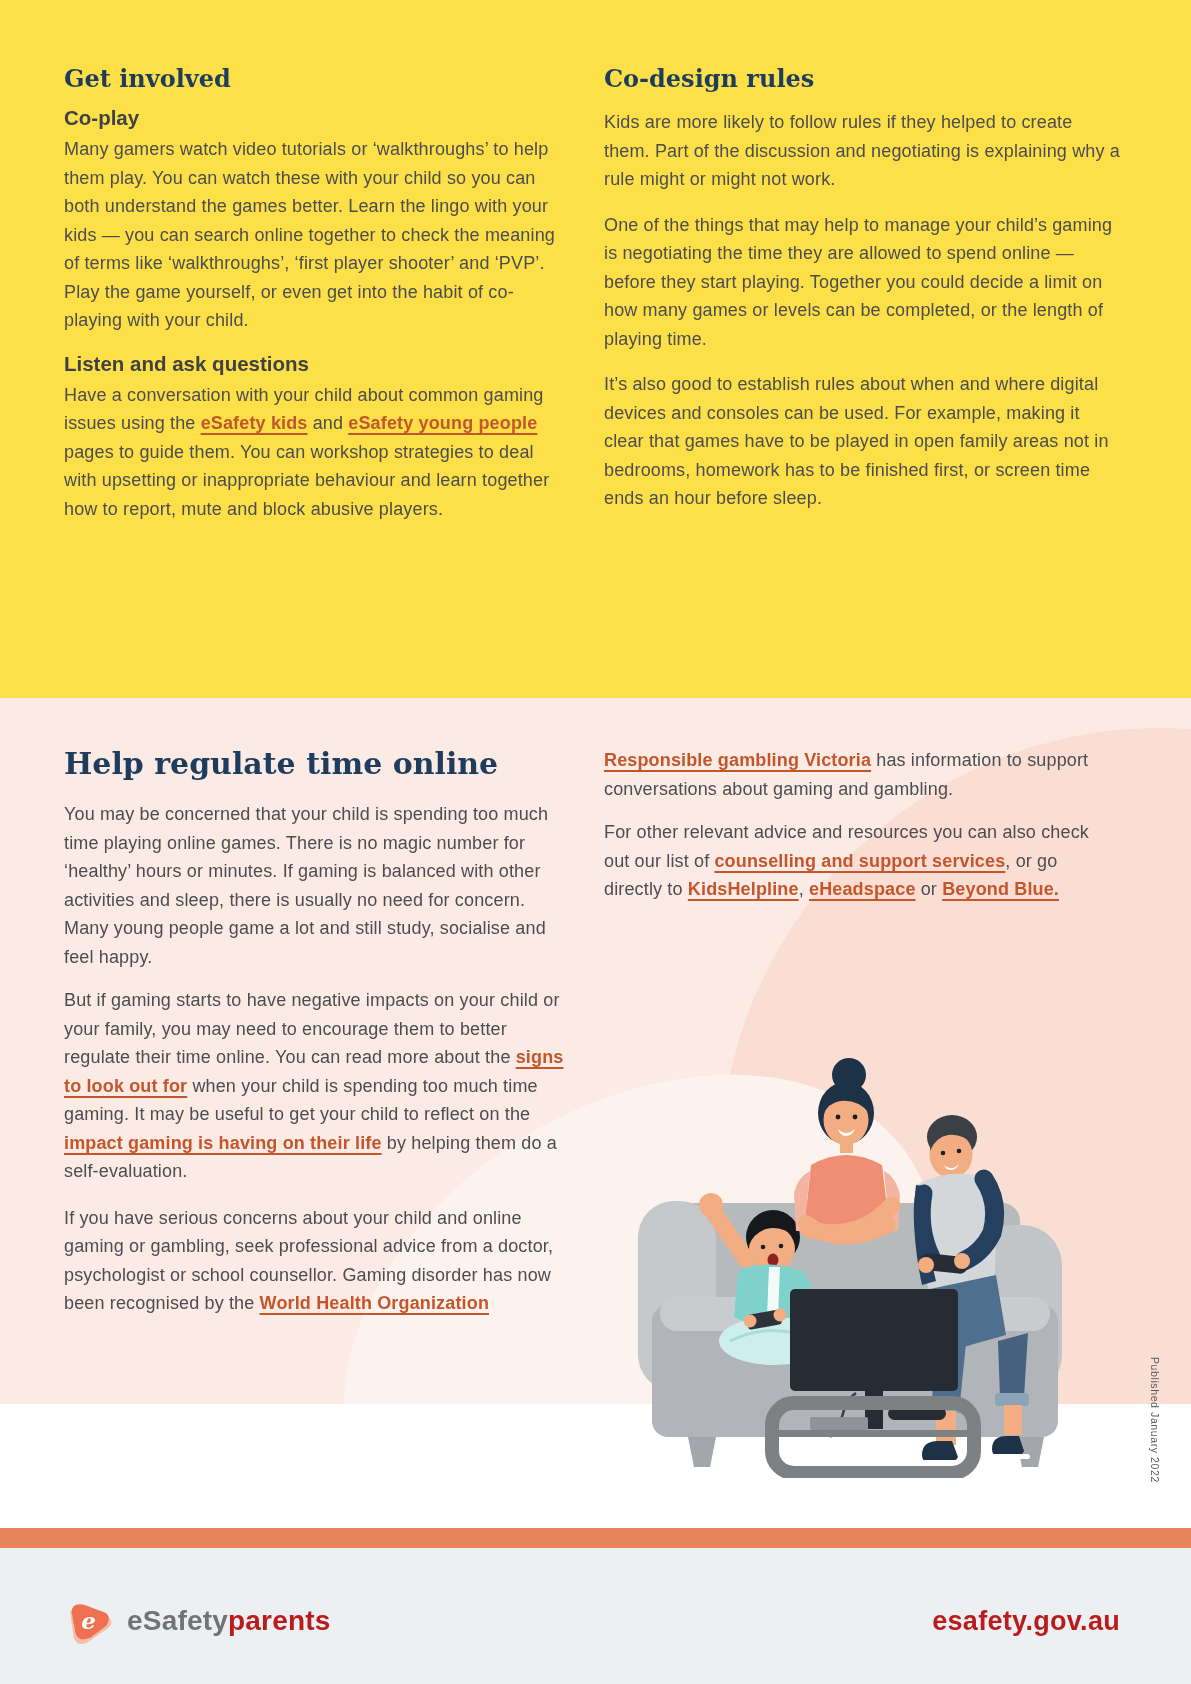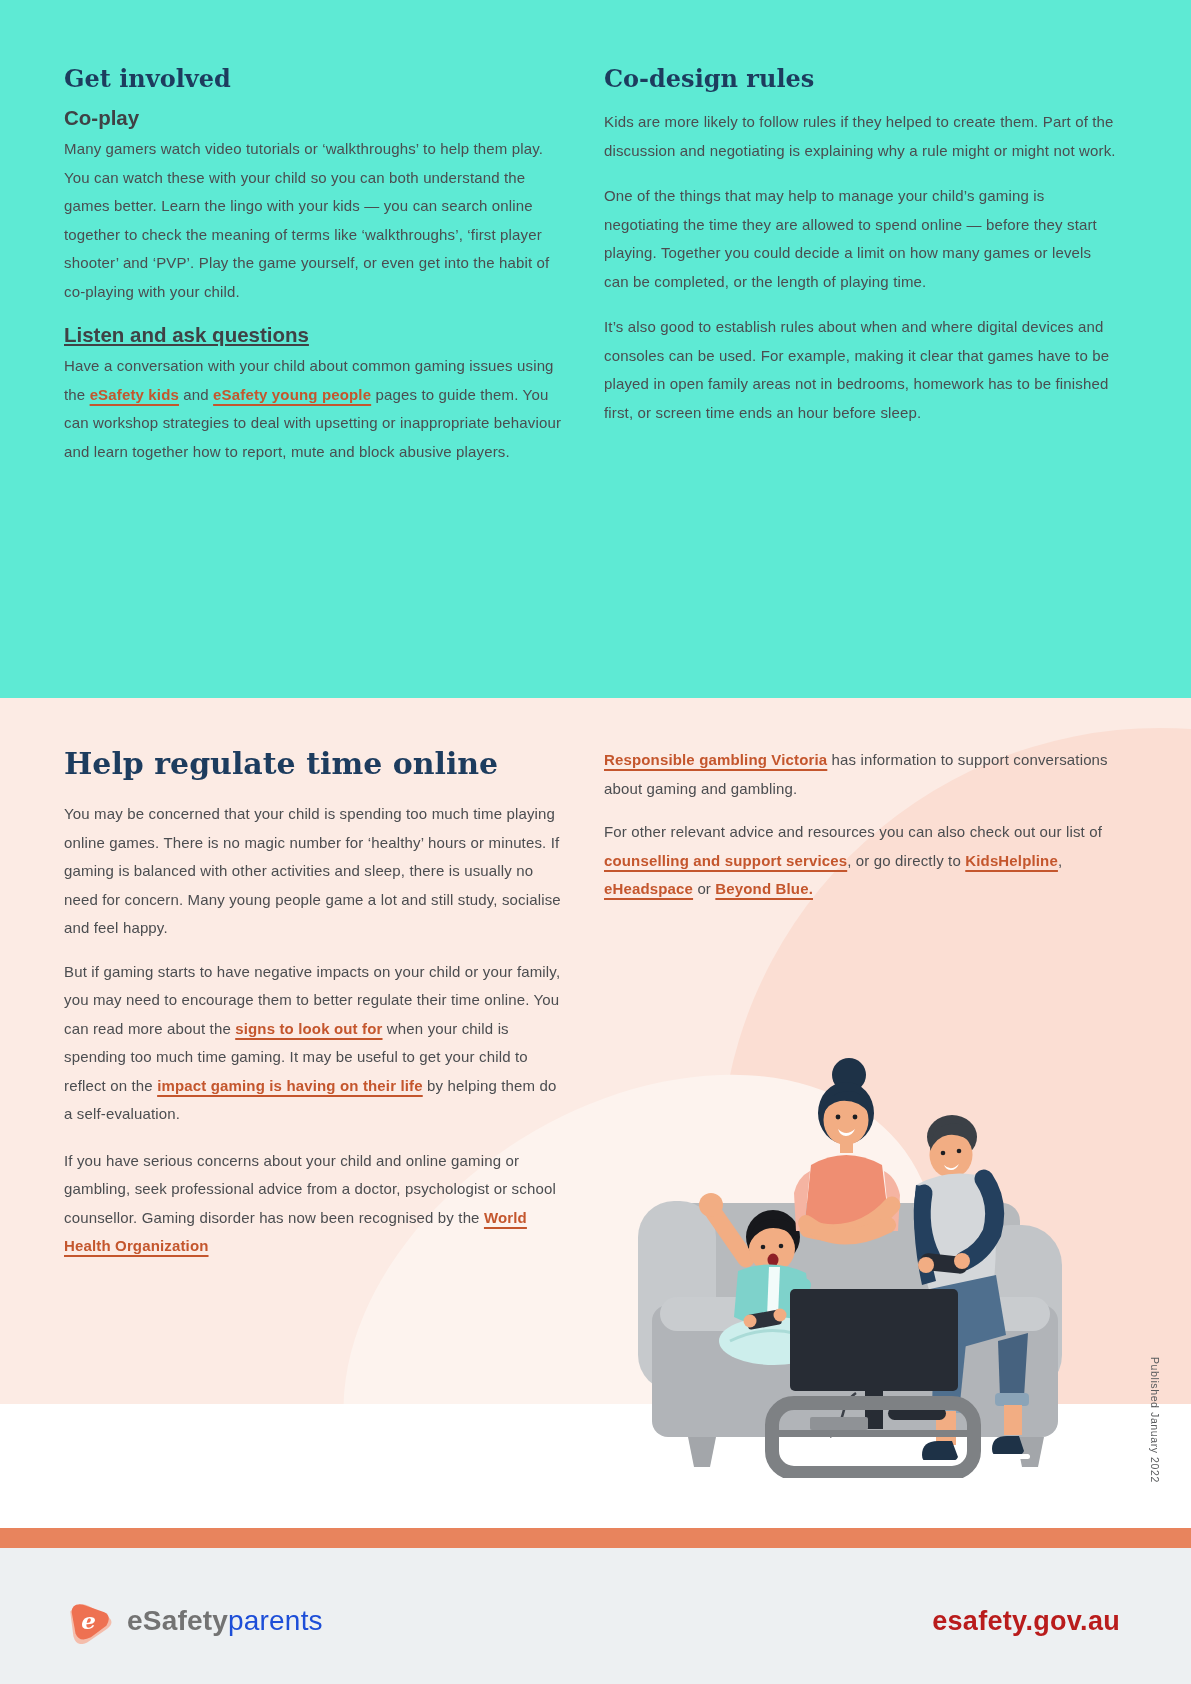--- a/index.html
+++ b/index.html
@@ -5,41 +5,41 @@
   html,body{margin:0;padding:0;background:#ffffff;}
   .page{position:relative;width:1191px;height:1684px;background:#ffffff;overflow:hidden;
         font-family:"Liberation Sans",sans-serif;color:#4b4d50;}
   
   .col{position:absolute;}
   h2.sec{font-family:"DejaVu Serif",serif;font-weight:700;color:#1d3c5e;
          font-size:24px;line-height:30px;margin:0 0 10px 0;}
   h1.big{font-family:"DejaVu Serif",serif;font-weight:700;color:#1d3c5e;
          font-size:30px;line-height:40px;margin:0 0 16px 0;}
   h3.sub{font-size:20.5px;line-height:27px;font-weight:700;color:#3f4245;margin:0 0 4px 0;}
-  h3.sub.later{margin-top:10px;text-decoration:underline;}
-  p.body{font-size:15px;line-height:28.5px;letter-spacing:.15px;margin:0 0 15px 0;}
+  h3.sub.later{margin-top:10px;}
+  p.body{font-size:18px;line-height:28.5px;letter-spacing:.15px;margin:0 0 15px 0;}
   .rich a{color:#c4562d;font-weight:600;text-decoration:underline;
           text-decoration-color:#c4562d;text-decoration-thickness:2px;text-underline-offset:3.5px;}
   
-  .top-section{position:absolute;left:0;top:0;width:1191px;height:880px;background:#5eead4;}
+  .top-section{position:absolute;left:0;top:0;width:1191px;height:880px;background:#fde047;}
   .regulate-section{position:absolute;left:0;top:698px;width:1191px;height:706px;
                     background:#fcebe4;overflow:hidden;}
   .blob-dark{position:absolute;left:720px;top:30px;width:880px;height:880px;
              border-radius:50%;background:#fbded3;}
   .blob-light{position:absolute;left:320px;top:407px;width:640px;height:450px;
               border-radius:50%;background:#fdf3ee;transform:rotate(-32deg);}
   .illustration{position:absolute;left:600px;top:1053px;width:480px;height:425px;}
   .published-note{position:absolute;right:30px;top:1357px;writing-mode:vertical-rl;
                   font-size:10.5px;letter-spacing:.6px;color:#5a5c5e;}
   .divider-bar{position:absolute;left:0;top:1528px;width:1191px;height:20px;background:#e8845d;}
   .footer{position:absolute;left:0;top:1548px;width:1191px;height:136px;background:#edf0f2;}
   .footer-logo{position:absolute;left:64px;top:50px;display:flex;align-items:center;gap:13px;}
   .logo-word{font-size:28px;letter-spacing:.2px;}
   .logo-word .bold{font-weight:700;color:#737373;}
-  .logo-word .light{font-weight:400;color:#1d4ed8;text-align:center;}
+  .logo-word .light{font-weight:700;color:#b91c1c;text-align:center;}
   .site-url{position:absolute;right:71px;top:58px;font-size:27px;font-weight:700;color:#b91c1c;letter-spacing:.3px;}
 </style>
 </head>
 <body>
 
 <div class="page">
 
   <div class="top-section">
     <div class="col" style="left:64px;top:64px;width:500px;">
       <h2 class="sec">Get involved</h2>

